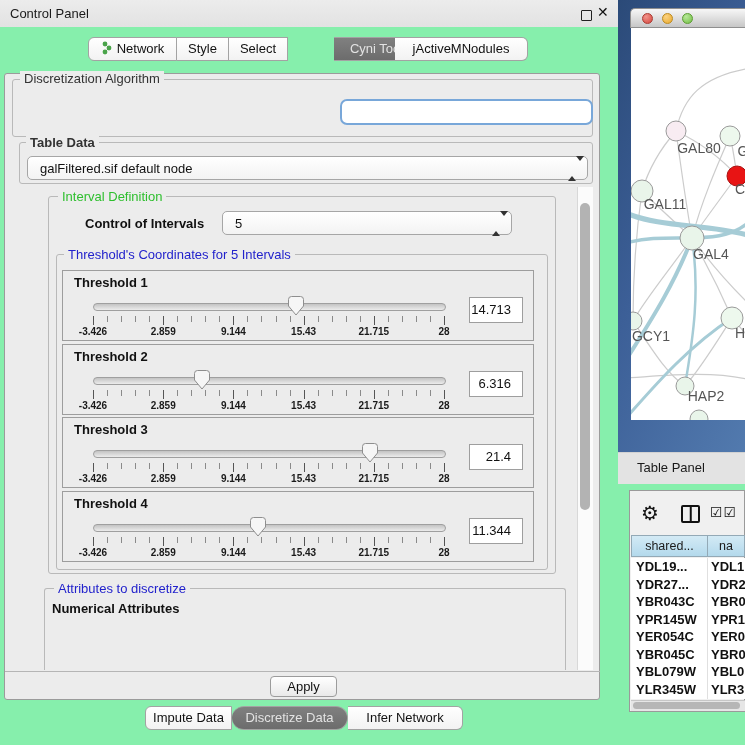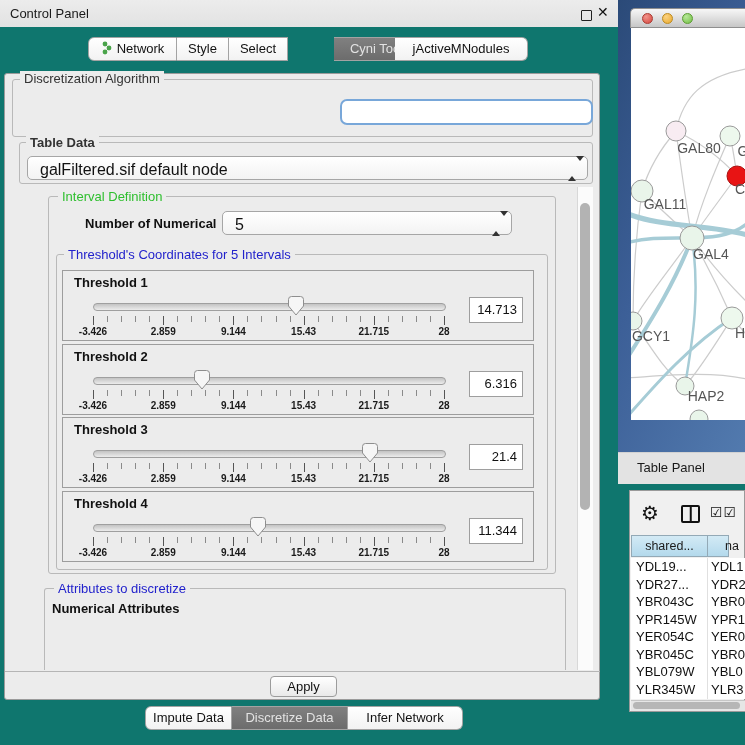--- a/index.html
+++ b/index.html
@@ -1,57 +1,57 @@
 <!DOCTYPE html>
 <html><head>
 <meta charset="utf-8">
 <style>
   html,body{margin:0;padding:0;}
-  #app{position:relative;width:745px;height:745px;background:#0f766e;overflow:hidden;
+  #app{position:relative;width:745px;height:745px;background:#86efac;overflow:hidden;
        font-family:"Liberation Sans","DejaVu Sans",sans-serif;font-size:13px;color:#111;}
   .abs{position:absolute;}
   
   .titlebar{left:0;top:0;width:618px;height:27px;background:linear-gradient(#ececec,#e2e2e2);}
   .title-text{left:10px;top:6px;font-size:13px;color:#1a1a1a;}
   .float-ic{left:581px;top:10px;width:9px;height:9px;border:1.6px solid #222;border-radius:1px;}
   .close-ic{left:597px;top:4px;font-size:14px;font-weight:bold;color:#111;}
   .tab{position:absolute;top:37px;height:24px;box-sizing:border-box;border:1px solid #a3a3a3;border-left:none;
        background:linear-gradient(#ffffff,#f2f2f2);text-align:center;line-height:22px;font-size:13px;color:#111;cursor:default;}
   .tab.first{border-left:1px solid #a3a3a3;border-radius:6px 0 0 6px;}
   .tab.last{border-radius:0 6px 6px 0;}
   .tab.sel{background:linear-gradient(#808080,#6c6c6c);color:#e3e3e3;}
-  .btab{top:706px;}
+  .btab{top:706px;border-radius:12px;}
   .outer-panel{left:4px;top:73px;width:596px;height:627px;border:1px solid #9b9b9b;border-radius:3px;background:#ececec;box-sizing:border-box;}
   
   .group{position:absolute;border:1px solid #b9b9b9;border-radius:3px;box-sizing:border-box;}
   .gtitle{position:absolute;background:#ececec;padding:0 4px;font-size:13px;white-space:nowrap;z-index:2;}
   
   .combo{position:absolute;background:linear-gradient(#ffffff,#f3f3f3);border:1px solid #a6a6a6;border-radius:5px;box-sizing:border-box;}
-  .combo .val{position:absolute;left:12px;top:4px;font-size:16px;color:#111;white-space:nowrap;}
+  .combo .val{position:absolute;left:12px;top:4px;font-size:13px;color:#111;white-space:nowrap;}
   .spin{position:absolute;right:10px;top:4px;width:9px;}
   .spin .up{width:0;height:0;border-left:4px solid transparent;border-right:4px solid transparent;border-bottom:5px solid #333;margin-bottom:3px;}
   .spin .dn{width:0;height:0;border-left:4px solid transparent;border-right:4px solid transparent;border-top:5px solid #333;}
   
   .ghost-combo{left:340px;top:99px;width:253px;height:26px;background:#fff;border:2px solid #78a7d9;border-radius:7px;box-sizing:border-box;z-index:1;}
   .popup{left:13px;top:82px;width:565px;height:53px;background:#ffffff;border-radius:2px 2px 4px 4px;
          box-shadow:0 3px 9px rgba(0,0,0,.4);z-index:3;}
   .popup .hint{position:absolute;left:0;top:4px;width:100%;text-align:center;color:#bdbdbd;font-size:13px;}
   .popup .opt{position:absolute;left:3px;font-size:13px;white-space:nowrap;}
   
   .tbox{position:absolute;left:0;width:472px;height:71px;border:1px solid #9d9d9d;background:#ececec;box-sizing:border-box;}
   .tlabel{position:absolute;left:11px;top:4px;font-weight:bold;font-size:13px;}
   .track{position:absolute;left:30px;top:32px;width:351px;height:6px;border:1px solid #9f9f9f;border-radius:4px;
          background:linear-gradient(#c3c3c3,#ececec);}
   .thumb{position:absolute;top:25px;width:16px;height:20px;z-index:2;}
   .ticks{position:absolute;left:30px;top:45px;width:352px;height:6px;
          background-image:repeating-linear-gradient(to right,#8a8a8a 0,#8a8a8a 1px,transparent 1px,transparent 14.04px);}
   .majtick{position:absolute;top:45px;width:1px;height:9px;background:#555;}
   .ticklab{position:absolute;top:55px;transform:translateX(-50%);font-size:10px;font-weight:bold;color:#1a1a1a;white-space:nowrap;}
   .tvalue{position:absolute;left:406px;top:26px;width:54px;height:26px;background:#fff;border:1px solid #9e9e9e;
-          box-sizing:border-box;font-size:13px;text-align:right;line-height:24px;padding-right:5px;}
+          box-sizing:border-box;font-size:13px;text-align:right;line-height:24px;padding-right:11px;}
   
   .attr-list{left:52px;top:620px;width:505px;height:50px;background:#fff;border:1px solid #a9a9a9;overflow:hidden;box-sizing:border-box;}
   .attr-item{padding-left:14px;font-size:13px;line-height:17px;white-space:nowrap;}
   .lsb{position:absolute;right:2px;top:2px;width:9px;height:44px;background:#b9b9b9;border-radius:5px;}
   
   .vsb-track{left:577px;top:187px;width:16px;height:483px;background:#fbfbfb;border-left:1px solid #d8d8d8;box-sizing:border-box;}
   .vsb-thumb{left:580px;top:203px;width:10px;height:307px;background:#b3b3b3;border-radius:5px;}
   .hr-sep{left:5px;top:671px;width:595px;height:1px;background:#b5b5b5;}
   .apply-btn{left:270px;top:676px;width:67px;height:21px;background:linear-gradient(#ffffff,#e9e9e9);
              border:1px solid #9c9c9c;border-radius:4px;text-align:center;line-height:19px;font-size:13px;box-sizing:border-box;}
@@ -64,21 +64,21 @@
   .tp-strip{left:618px;top:452px;width:127px;height:32px;background:#e3e3e3;border-top:1px solid #d2d2d2;box-sizing:border-box;}
   .tp-title{left:637px;top:460px;font-size:13px;color:#1a1a1a;}
   .tbl{left:629px;top:490px;width:116px;height:222px;border:1px solid #9a9a9a;background:#f0f0f0;box-sizing:border-box;}
   .gear{left:641px;top:501px;font-size:20px;color:#111;}
   .split-ic{left:681px;top:505px;width:19px;height:18px;border:2.5px solid #111;border-radius:2px;box-sizing:border-box;}
   .split-ic div{position:absolute;left:50%;top:0;width:2.5px;height:100%;background:#111;transform:translateX(-50%);}
   .checks{left:710px;top:504px;font-size:14px;letter-spacing:1px;color:#111;}
   .hcell{position:absolute;top:535px;height:22px;background:linear-gradient(#d3eaf5,#b3d9ec);border:1px solid #93a9b6;
          box-sizing:border-box;font-size:12.5px;line-height:20px;color:#1a1a1a;}
   .tbody{left:631px;top:558px;width:114px;height:141px;background:#fff;overflow:hidden;}
-  .trow{position:relative;height:17.5px;font-size:13px;white-space:nowrap;}
+  .trow{position:relative;height:17.5px;font-size:13px;white-space:nowrap;font-weight:bold;}
   .trow .c1{position:absolute;left:5px;top:1px;width:69px;overflow:hidden;}
   .trow .c2{position:absolute;left:80px;top:1px;}
   .coldiv{left:707px;top:558px;width:1px;height:141px;background:#e0e0e0;}
   .hsb-track{left:631px;top:700px;width:114px;height:11px;background:#e6e6e6;border-top:1px solid #c6c6c6;box-sizing:border-box;}
   .hsb-thumb{left:633px;top:702px;width:107px;height:7px;background:#b6b6b6;border-radius:4px;}
 </style>
 </head>
 <body>
 
 <div id="app">
@@ -112,21 +112,21 @@
   <div class="group" style="left:19px;top:142px;width:574px;height:42px;"></div>
   <div class="gtitle" style="left:26px;top:135px;color:#333;font-weight:bold;">Table Data</div>
   <div class="combo" style="left:27px;top:156px;width:561px;height:24px;">
     <span class="val">galFiltered.sif default node</span>
     <span class="spin"><span class="up"></span><span class="dn"></span></span>
   </div>
 
   <div class="group" style="left:48px;top:196px;width:508px;height:378px;"></div>
   <div class="gtitle" style="left:58px;top:189px;color:#2ebf2e;">Interval Definition</div>
 
-  <div class="abs" style="left:85px;top:216px;font-weight:bold;">Number of Numerical</div>
+  <div class="abs" style="left:85px;top:216px;font-weight:bold;">Control of Intervals</div>
   <div class="combo" style="left:222px;top:211px;width:290px;height:24px;">
     <span class="val">5</span>
     <span class="spin"><span class="up"></span><span class="dn"></span></span>
   </div>
 
   <div class="group" style="left:56px;top:254px;width:492px;height:316px;"></div>
   <div class="gtitle" style="left:64px;top:247px;color:#2222cc;">Threshold's Coordinates for 5 Intervals</div>
   <div id="thresholds" class="abs" style="left:62px;top:270px;width:474px;height:296px;">
       <div class="tbox" style="top: 0px;">
         <div class="tlabel">Threshold 1</div>
@@ -291,21 +291,21 @@
   <div class="abs tp-title">Table Panel</div>
 
   <div class="abs tbl"></div>
   <div class="abs gear">⚙</div>
   <div class="abs split-ic">
       <div></div>
     </div>
   <div class="abs checks">☑☑</div>
 
   <div class="hcell" style="left:631px;width:77px;text-align:center;">shared...</div>
-  <div class="hcell" style="left:707px;width:22px;padding-left:17px;">na</div>
+  <div class="hcell" style="left:707px;width:38px;padding-left:11px;">na</div>
   <div class="abs tbody" id="tbody">
       <div class="trow">
         <span class="c1">YDL19...</span>
         <span class="c2">YDL1</span>
       </div>
       <div class="trow">
         <span class="c1">YDR27...</span>
         <span class="c2">YDR2</span>
       </div>
       <div class="trow">

